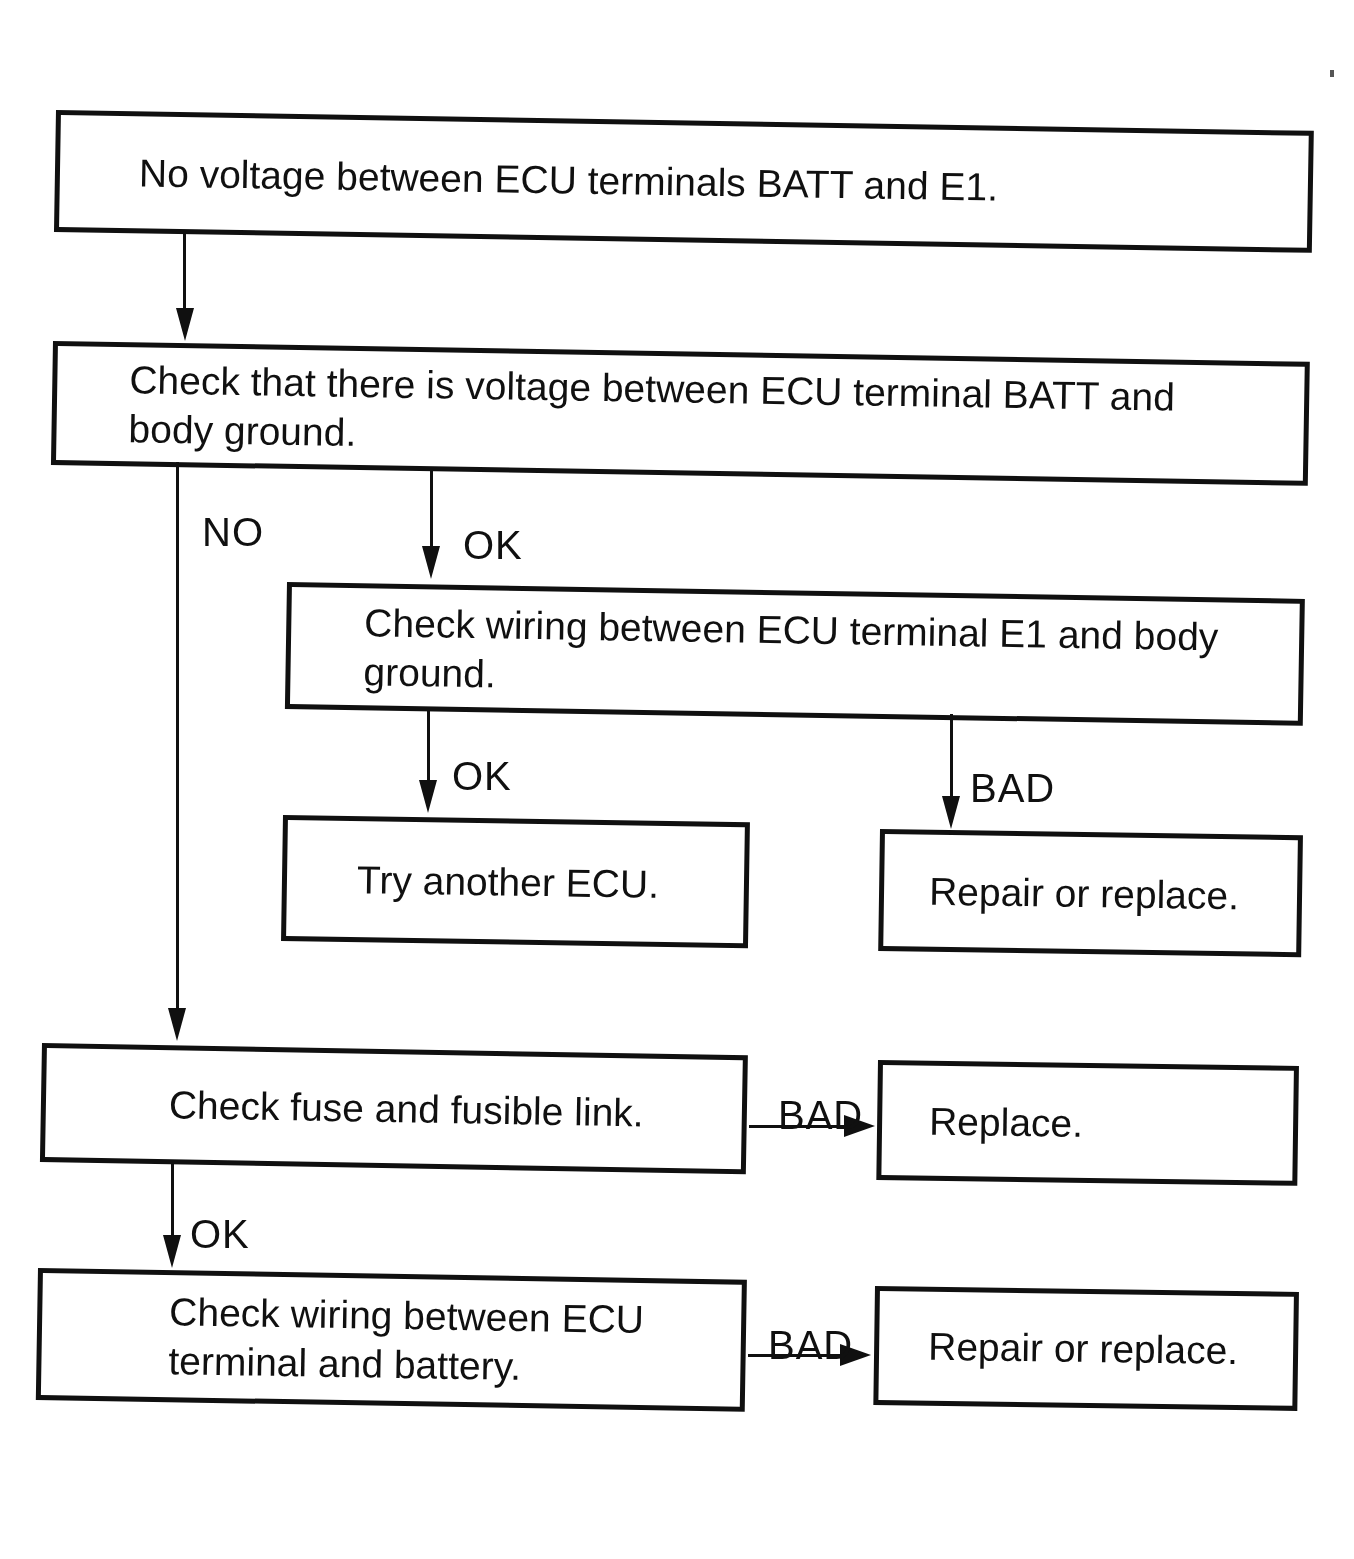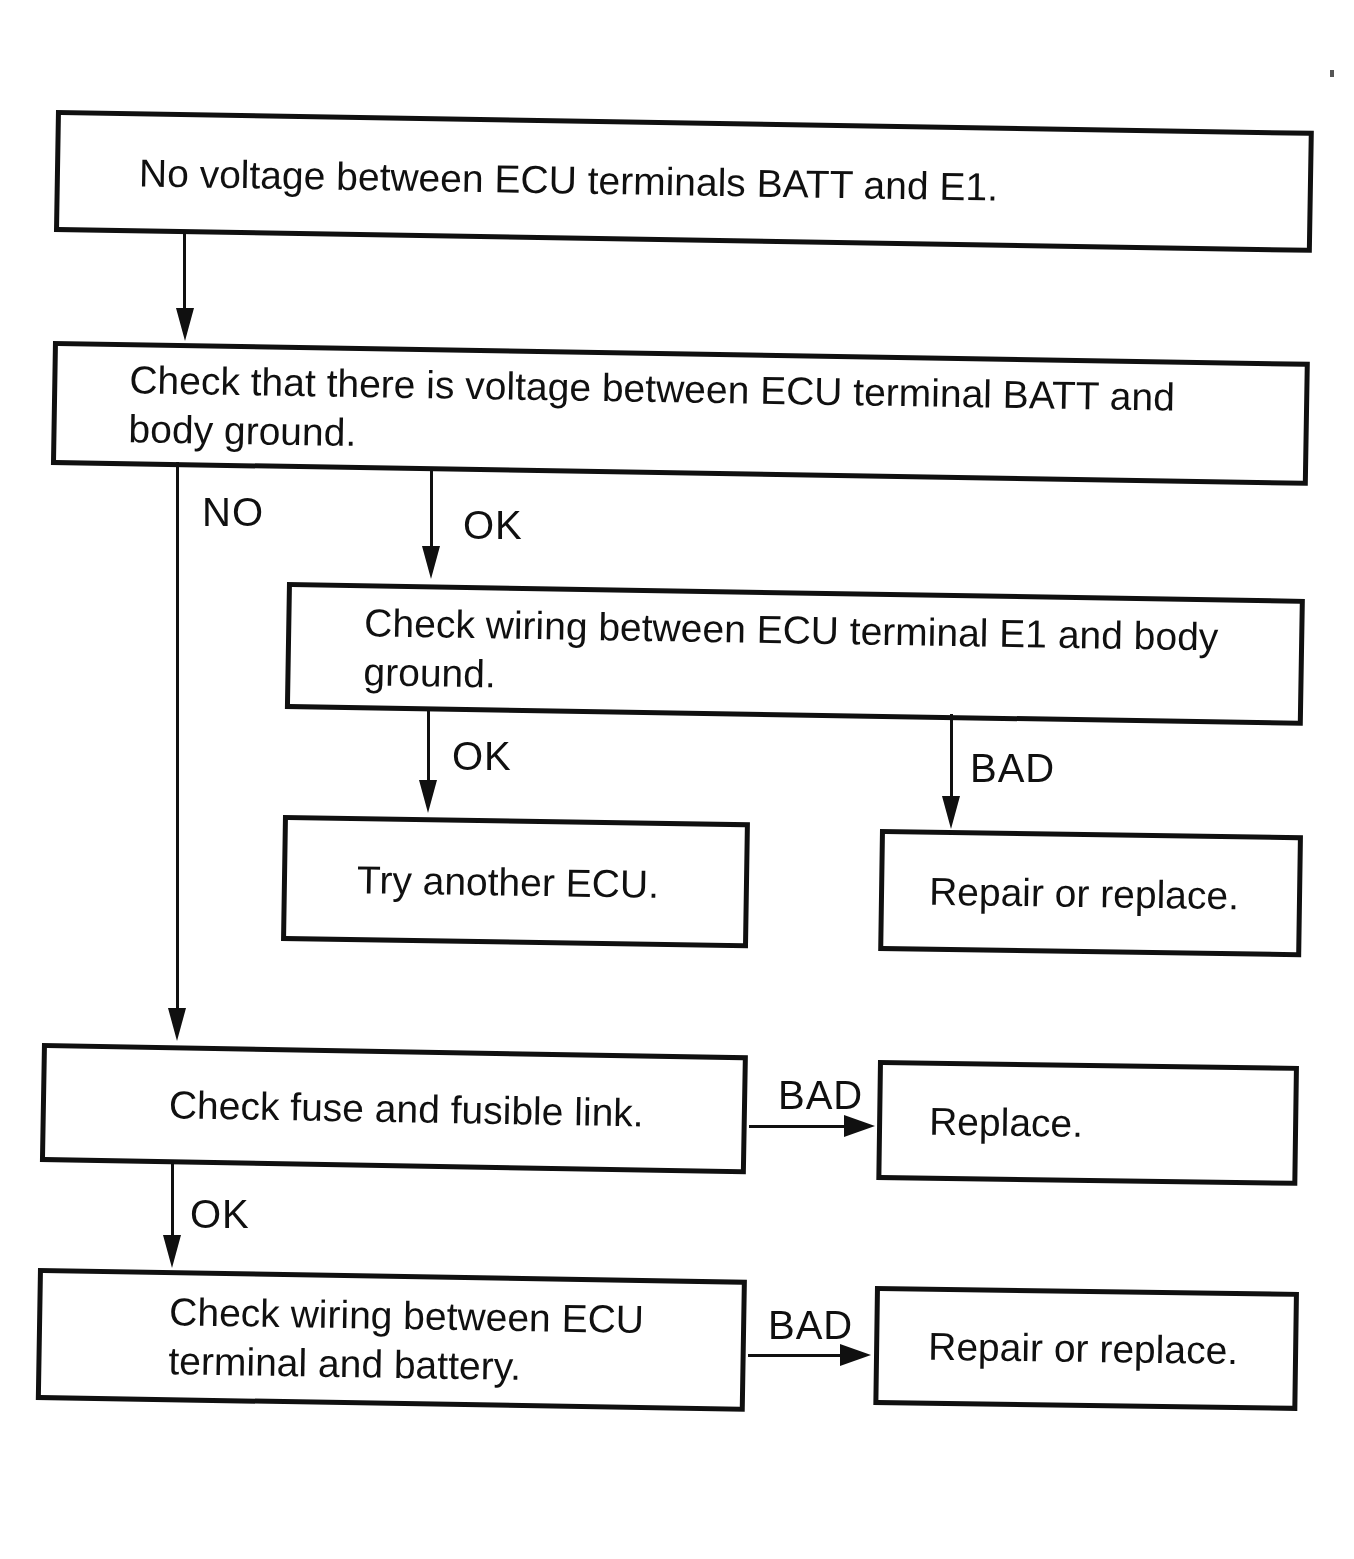--- a/index.html
+++ b/index.html
@@ -9,21 +9,21 @@
        display:flex;flex-direction:column;justify-content:center;
        font-size:39px;line-height:49px;white-space:pre-line;color:#101010;}
   .vline{position:absolute;width:3px;background:#101010;}
   .hline{position:absolute;height:3px;background:#101010;}
   .arrow-down{position:absolute;width:0;height:0;
               border-left:9px solid transparent;border-right:9px solid transparent;
               border-top:33px solid #101010;}
   .arrow-right{position:absolute;width:0;height:0;
                border-top:11px solid transparent;border-bottom:11px solid transparent;
                border-left:31px solid #101010;}
-  .lbl{position:absolute;font-size:40px;line-height:40px;color:#101010;letter-spacing:1px;}
+  .lbl{position:absolute;font-size:40px;line-height:40px;color:#101010;letter-spacing:1px;margin-top:20px;}
   .code{position:absolute;font-family:"Liberation Serif", serif;font-weight:bold;
         font-size:47px;line-height:47px;color:#0a0a0a;letter-spacing:-1px;}
   .speck{position:absolute;width:4px;height:7px;background:#555;}
 </style>
 </head>
 <body>
 
 <div id="page">
 
   <div class="box" style="left:56px;top:110px;width:1258px;height:122px;padding-left:79px;padding-right:40px;transform:rotate(0.95deg);transform-origin:top left;">No voltage between ECU terminals BATT and E1.</div>

